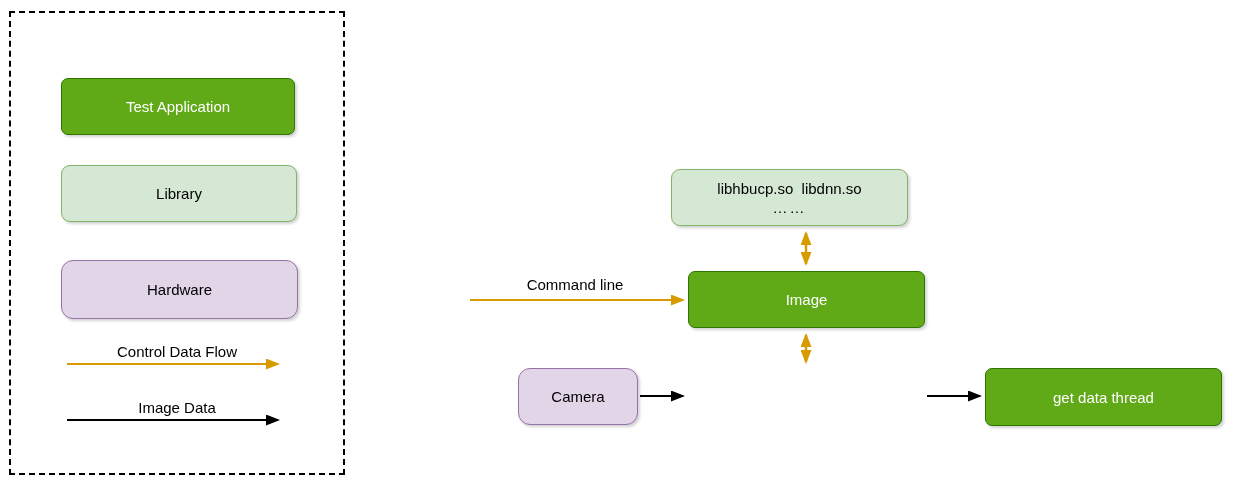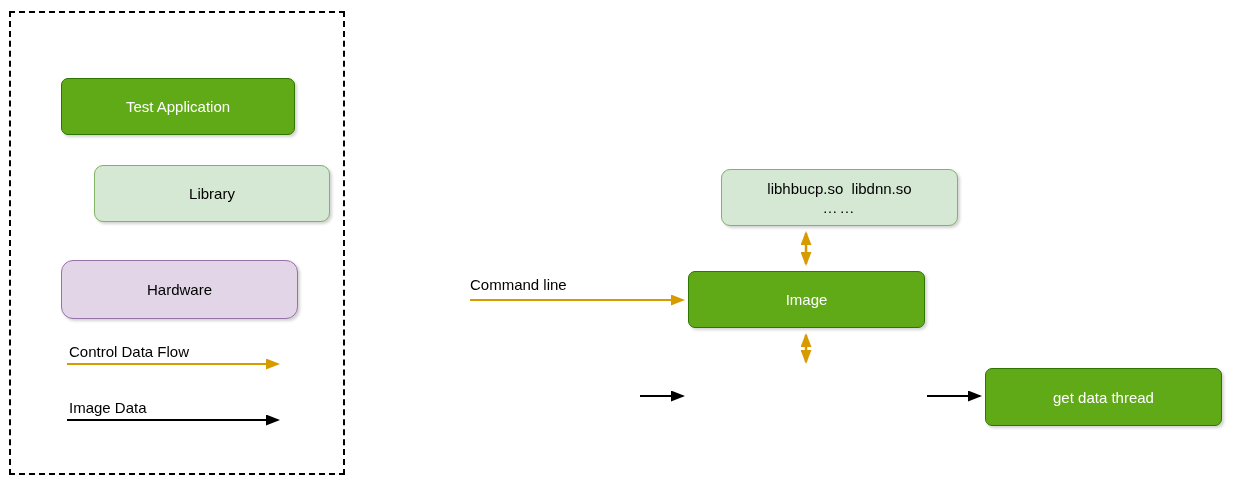--- a/index.html
+++ b/index.html
@@ -32,21 +32,20 @@
     background: #60a917;
     border: 1px solid #2d7600;
     color: #ffffff;
     border-radius: 7px;
   }
   .light-green {
     background: #d5e8d4;
     border: 1px solid #82b366;
     color: #000000;
     border-radius: 9px;
-    margin-left: 33px;
   }
   .purple {
     background: #e1d5e7;
     border: 1px solid #9673a6;
     color: #000000;
     border-radius: 12px;
   }
   .legend-panel {
     position: absolute;
     left: 9px;
@@ -54,21 +53,21 @@
     width: 336px;
     height: 464px;
     border: 2px dashed #000000;
     box-sizing: border-box;
     background: #ffffff;
   }
   .flow-label {
     position: absolute;
     font-size: 15px;
     color: #000000;
-    text-align: left;
+    text-align: center;
   }
   .dots { letter-spacing: 2px; }
   svg.arrow-layer {
     position: absolute;
     left: 0;
     top: 0;
     pointer-events: none;
   }
 </style>
 </head>
@@ -90,29 +89,32 @@
       <span class="line">Hardware</span>
     </div>
 
     <div class="flow-label" style="left:58px; top:330px; width:216px;">Control Data Flow</div>
 
     <div class="flow-label" style="left:58px; top:386px; width:216px;">Image Data</div>
   </div>
 
   <div class="flow-label" style="left:470px; top:276px; width:210px;">Command line</div>
 
-  <div class="node light-green" style="left:688px; top:169px; width:237px; height:57px;">
+  <div class="node light-green" style="left:671px; top:169px; width:237px; height:57px;">
     <span class="line">libhbucp.so  libdnn.so</span>
     <span class="line dots">……</span>
   </div>
 
   <div class="node dark-green" style="left:688px; top:271px; width:237px; height:57px;">
     <span class="line">Image</span>
   </div>
 
+  <div class="node purple" style="left:518px; top:368px; width:120px; height:57px;">
+    <span class="line">Camera</span>
+  </div>
 
 
   <div class="node dark-green" style="left:985px; top:368px; width:237px; height:58px;">
     <span class="line">get data thread</span>
   </div>
 
   <svg class="arrow-layer" width="1234" height="488" viewBox="0 0 1234 488">
     <defs>
       <marker id="ah-orange" markerUnits="userSpaceOnUse" markerWidth="14" markerHeight="11" refX="12" refY="5.5" orient="auto-start-reverse">
         <path d="M0,0 L14,5.5 L0,11 Z" fill="#d79b00"></path>

